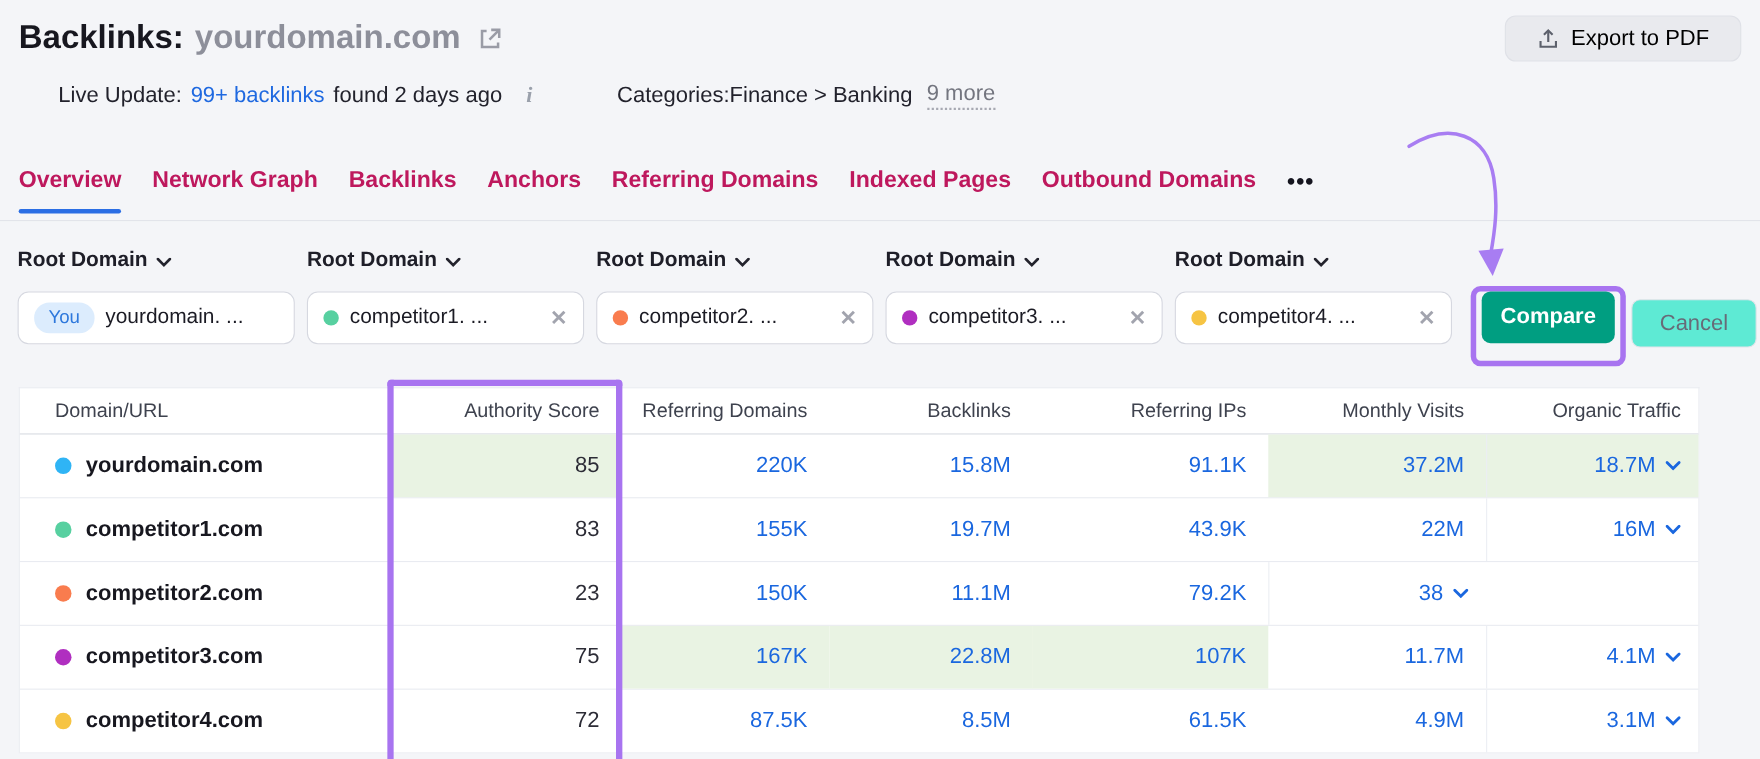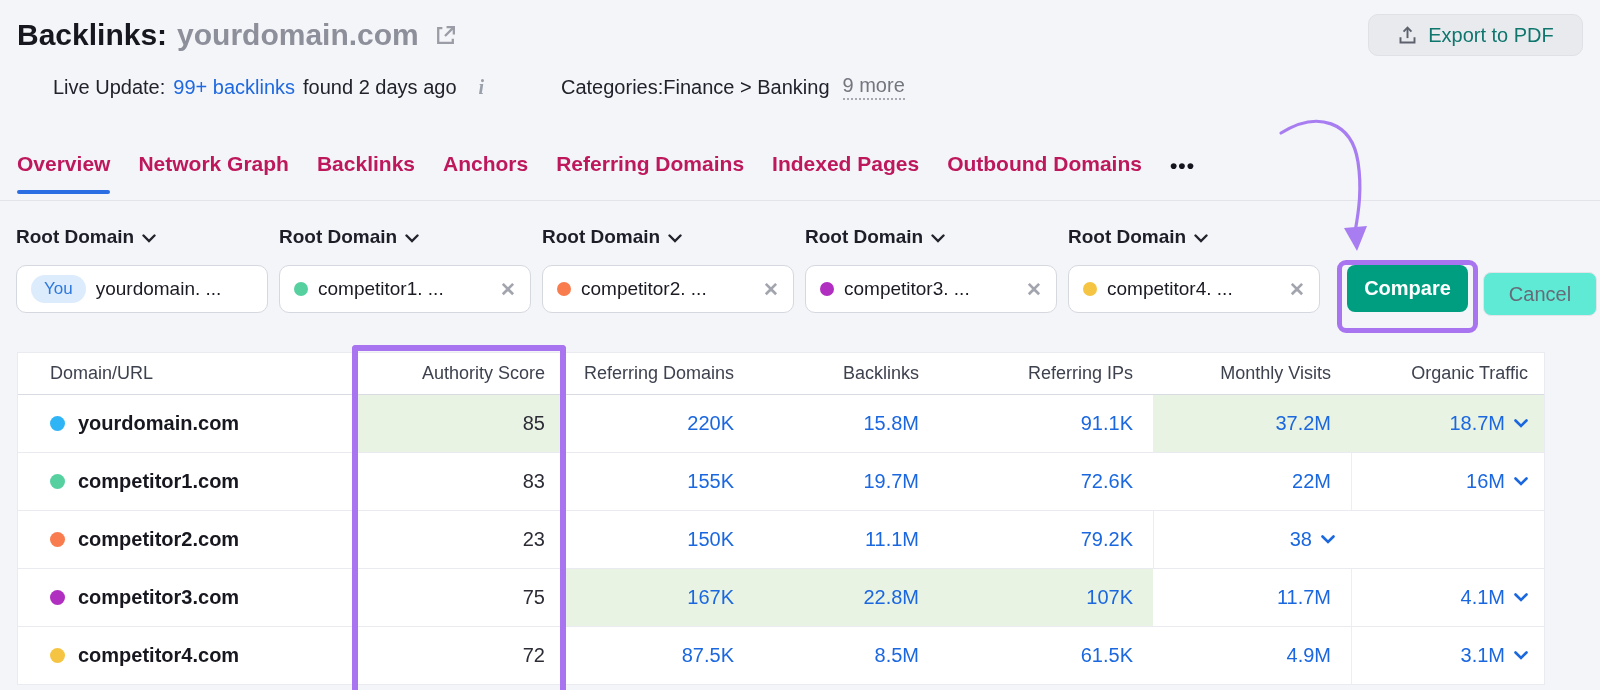--- a/index.html
+++ b/index.html
@@ -12,21 +12,21 @@
   }
   
   .title-row { position:absolute; left:17px; top:18px; display:flex; align-items:center; gap:10px; }
   .title-main { font-size:30px; font-weight:800; color:#17171f; }
   .title-domain { font-size:30px; font-weight:700; color:#8d8f9a; }
   .ext-icon { width:25px; height:25px; margin-left:4px; }
   .export-btn {
     position:absolute; left:1368px; top:14px; width:215px; height:42px;
     background:#e9eaee; border:1px solid #dfe1e7; border-radius:10px;
     display:flex; align-items:center; justify-content:center; gap:10px;
-    font-size:20px; color:#0f766e; cursor:pointer;
+    font-size:20px; color:#000000; cursor:pointer;
   }
   .subheader { position:absolute; left:17px; top:73px; height:28px; display:flex; align-items:center; font-size:20px; color:#22222c;margin-left:36px; }
   .subheader .lbl { margin-right:8px; }
   .link-blue { color:#1f69e0; text-decoration:none; cursor:pointer; }
   .info-i { font-family:"Liberation Serif", serif; font-style:italic; font-weight:700; color:#9aa0ab; font-size:20px; margin-left:14px; }
   .categories { position:absolute; left:561px; top:73px; height:28px; display:flex; align-items:center; font-size:20px; color:#22222c; }
   .categories .more { margin-left:13px; color:#73757f; border-bottom:2px dotted #a7a9b2; padding-bottom:1px; cursor:pointer; }
   
   .tabs { position:absolute; left:17px; top:152px; display:flex; align-items:flex-start; gap:28px; }
   .tab { font-size:21px; font-weight:700; color:#be185d; padding-bottom:18px; position:relative; cursor:pointer; white-space:nowrap; }
@@ -243,21 +243,21 @@
       <div class="cell c-right">
           <span class="num">83</span>
         </div>
       <div class="cell c-right">
           <a class="lnk">155K</a>
         </div>
       <div class="cell c-right">
           <a class="lnk">19.7M</a>
         </div>
       <div class="cell c-right">
-          <a class="lnk">72.6K</a>
+          <a class="lnk">43.9K</a>
         </div>
       <div class="cell c-right">
           <a class="lnk">22M</a>
         </div>
       <div class="cell c-right organic">
           <a class="lnk">16M</a>
           <svg class="chev-blue" viewBox="0 0 14 9" fill="none" stroke="#1a67df" stroke-width="2.6" stroke-linecap="round">
             <path d="M1.5 1.5 L7 7 L12.5 1.5"></path>
           </svg>
         </div>

